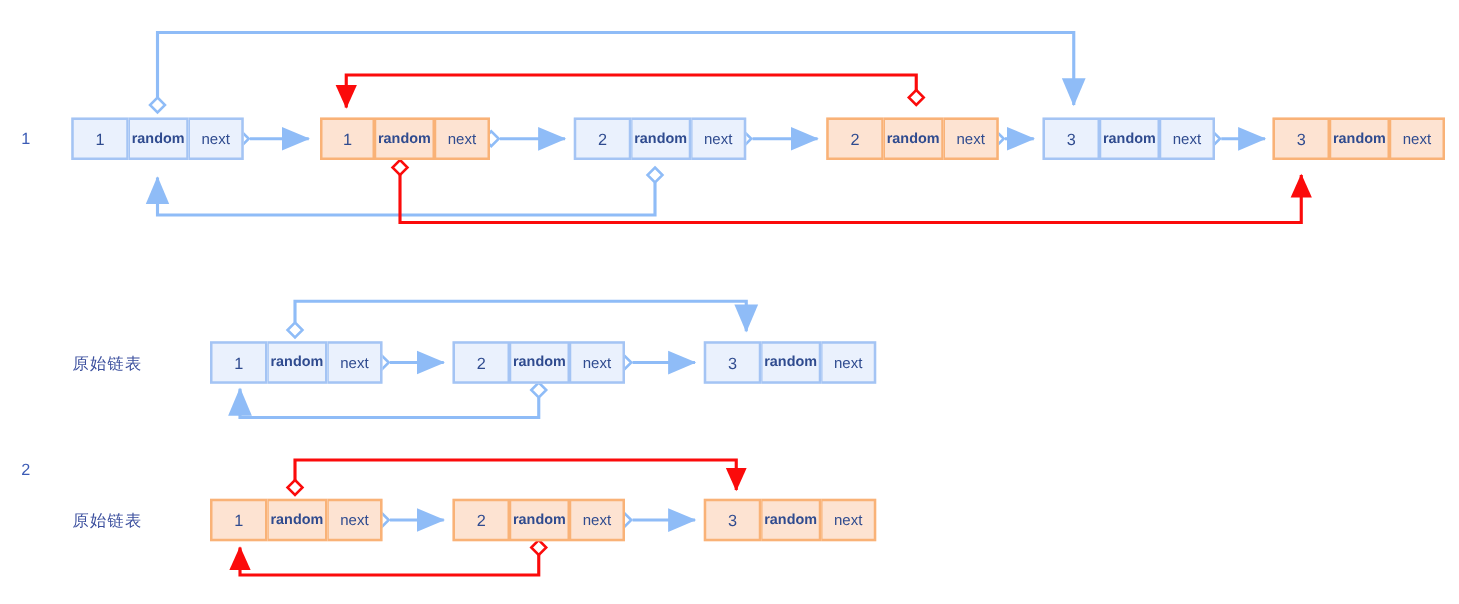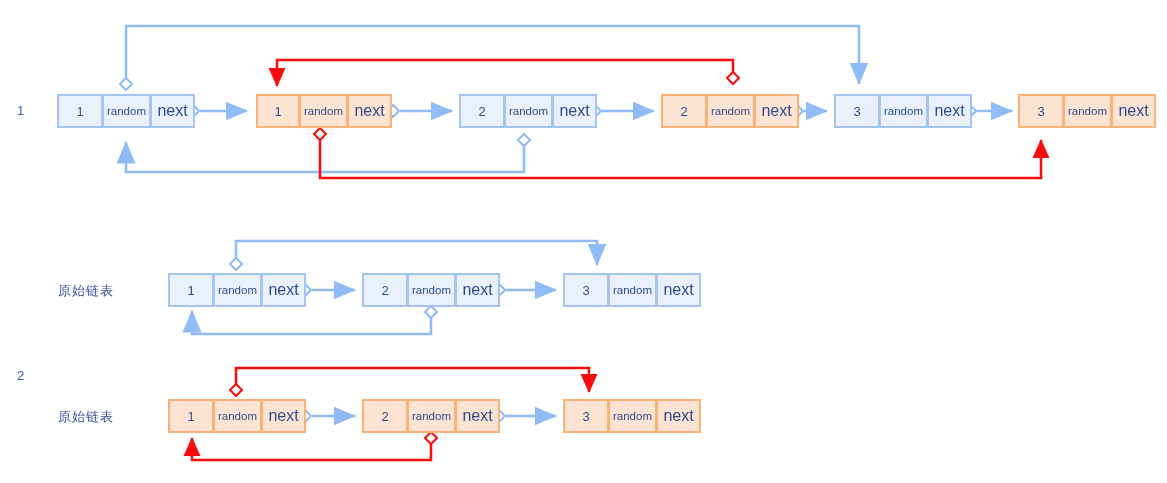--- a/index.html
+++ b/index.html
@@ -47,22 +47,22 @@
     border: 2px solid #a4c4f4;
     background: #eaf1fd;
   }
   .node.blue .cell + .cell { border-left-width: 1px; }
   .node.orange .cell {
     border: 2px solid #f9b277;
     background: #fde3d2;
   }
   .node.orange .cell + .cell { border-left-width: 1px; }
   .cell.val { font-size: 13px; }
-  .cell.random { font-size: 11.5px; }
-  .cell.next { font-size: 16px; text-align: center; }
+  .cell.random { font-size: 11.5px; font-weight: bold; }
+  .cell.next { font-size: 12px; text-align: center; }
 
   .row-index {
     position: absolute;
     font-size: 13px;
     color: #3b5bb5;
   }
   .section-label {
     position: absolute;
     font-size: 13px;
     color: #3b4f9e;

